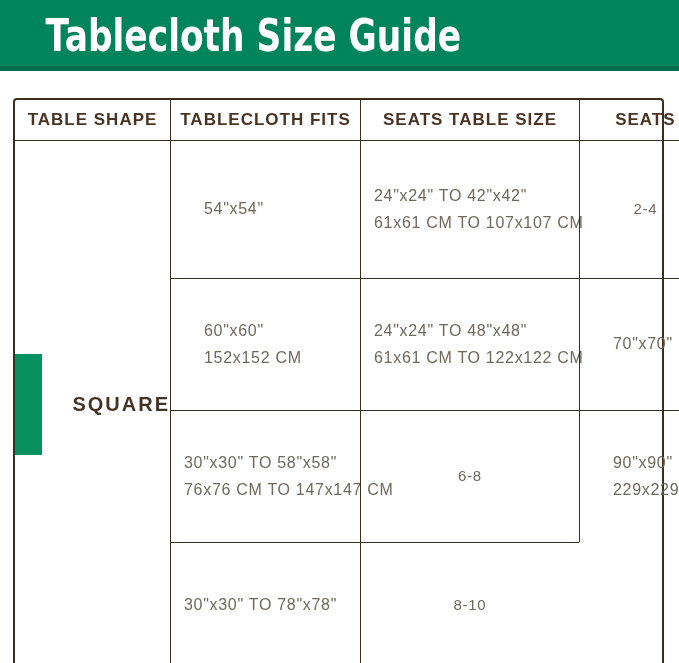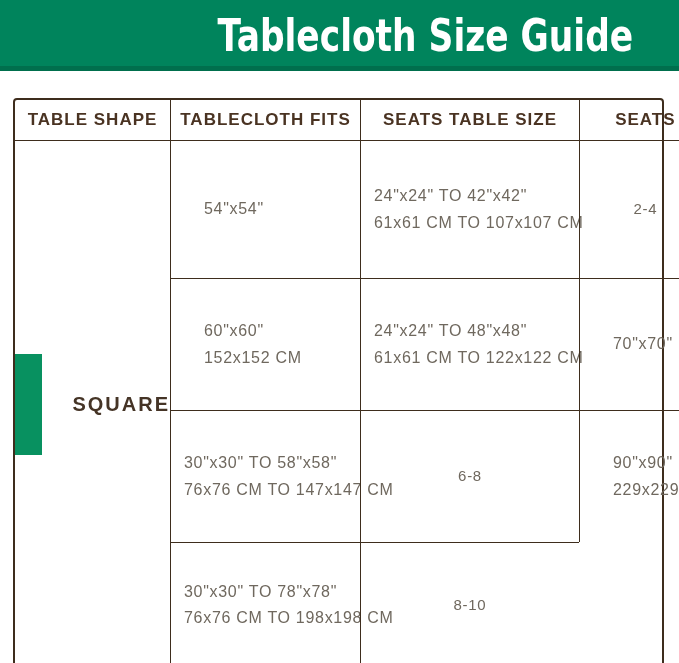--- a/index.html
+++ b/index.html
@@ -11,21 +11,21 @@
     --body-text:#6f685e;
     --label-text:#453426;
   }
   *{box-sizing:border-box;margin:0;padding:0;}
   html,body{width:679px;height:663px;background:#ffffff;overflow:hidden;
     font-family:"Liberation Sans","DejaVu Sans",sans-serif;}
 
   .banner{
     width:679px;height:71px;
     background:linear-gradient(to bottom,var(--banner-green) 0 93%,var(--banner-green-dark) 93% 100%);
-    display:flex;align-items:center;justify-content:flex-end;
+    display:flex;align-items:center;justify-content:flex-start;
   }
   .banner-title{
     color:#ffffff;font-weight:800;font-size:42px;line-height:1;
     font-family:"DejaVu Sans","Liberation Sans",sans-serif;
     transform:scale(0.82,1.06);transform-origin:center;
     white-space:nowrap;letter-spacing:0px;
   }
 
   .size-table{
     position:absolute;left:13px;top:98px;
@@ -132,20 +132,19 @@
 
   <div class="cell size-cell bl bt">
     <div class="two-line">
       <div>90"x90"</div>
       <div>229x229 CM</div>
     </div>
   </div>
   <div class="cell fits-cell bl bt">
     <div class="two-line">
       <div>30"x30" TO 78"x78"</div>
-      <div>76x76 CM TO 198x198 CM</div>
     </div>
   </div>
   <div class="cell seats-cell bl bt">
     <div class="two-line">8-10</div>
   </div>
 
 </main>
 
 </body></html>

